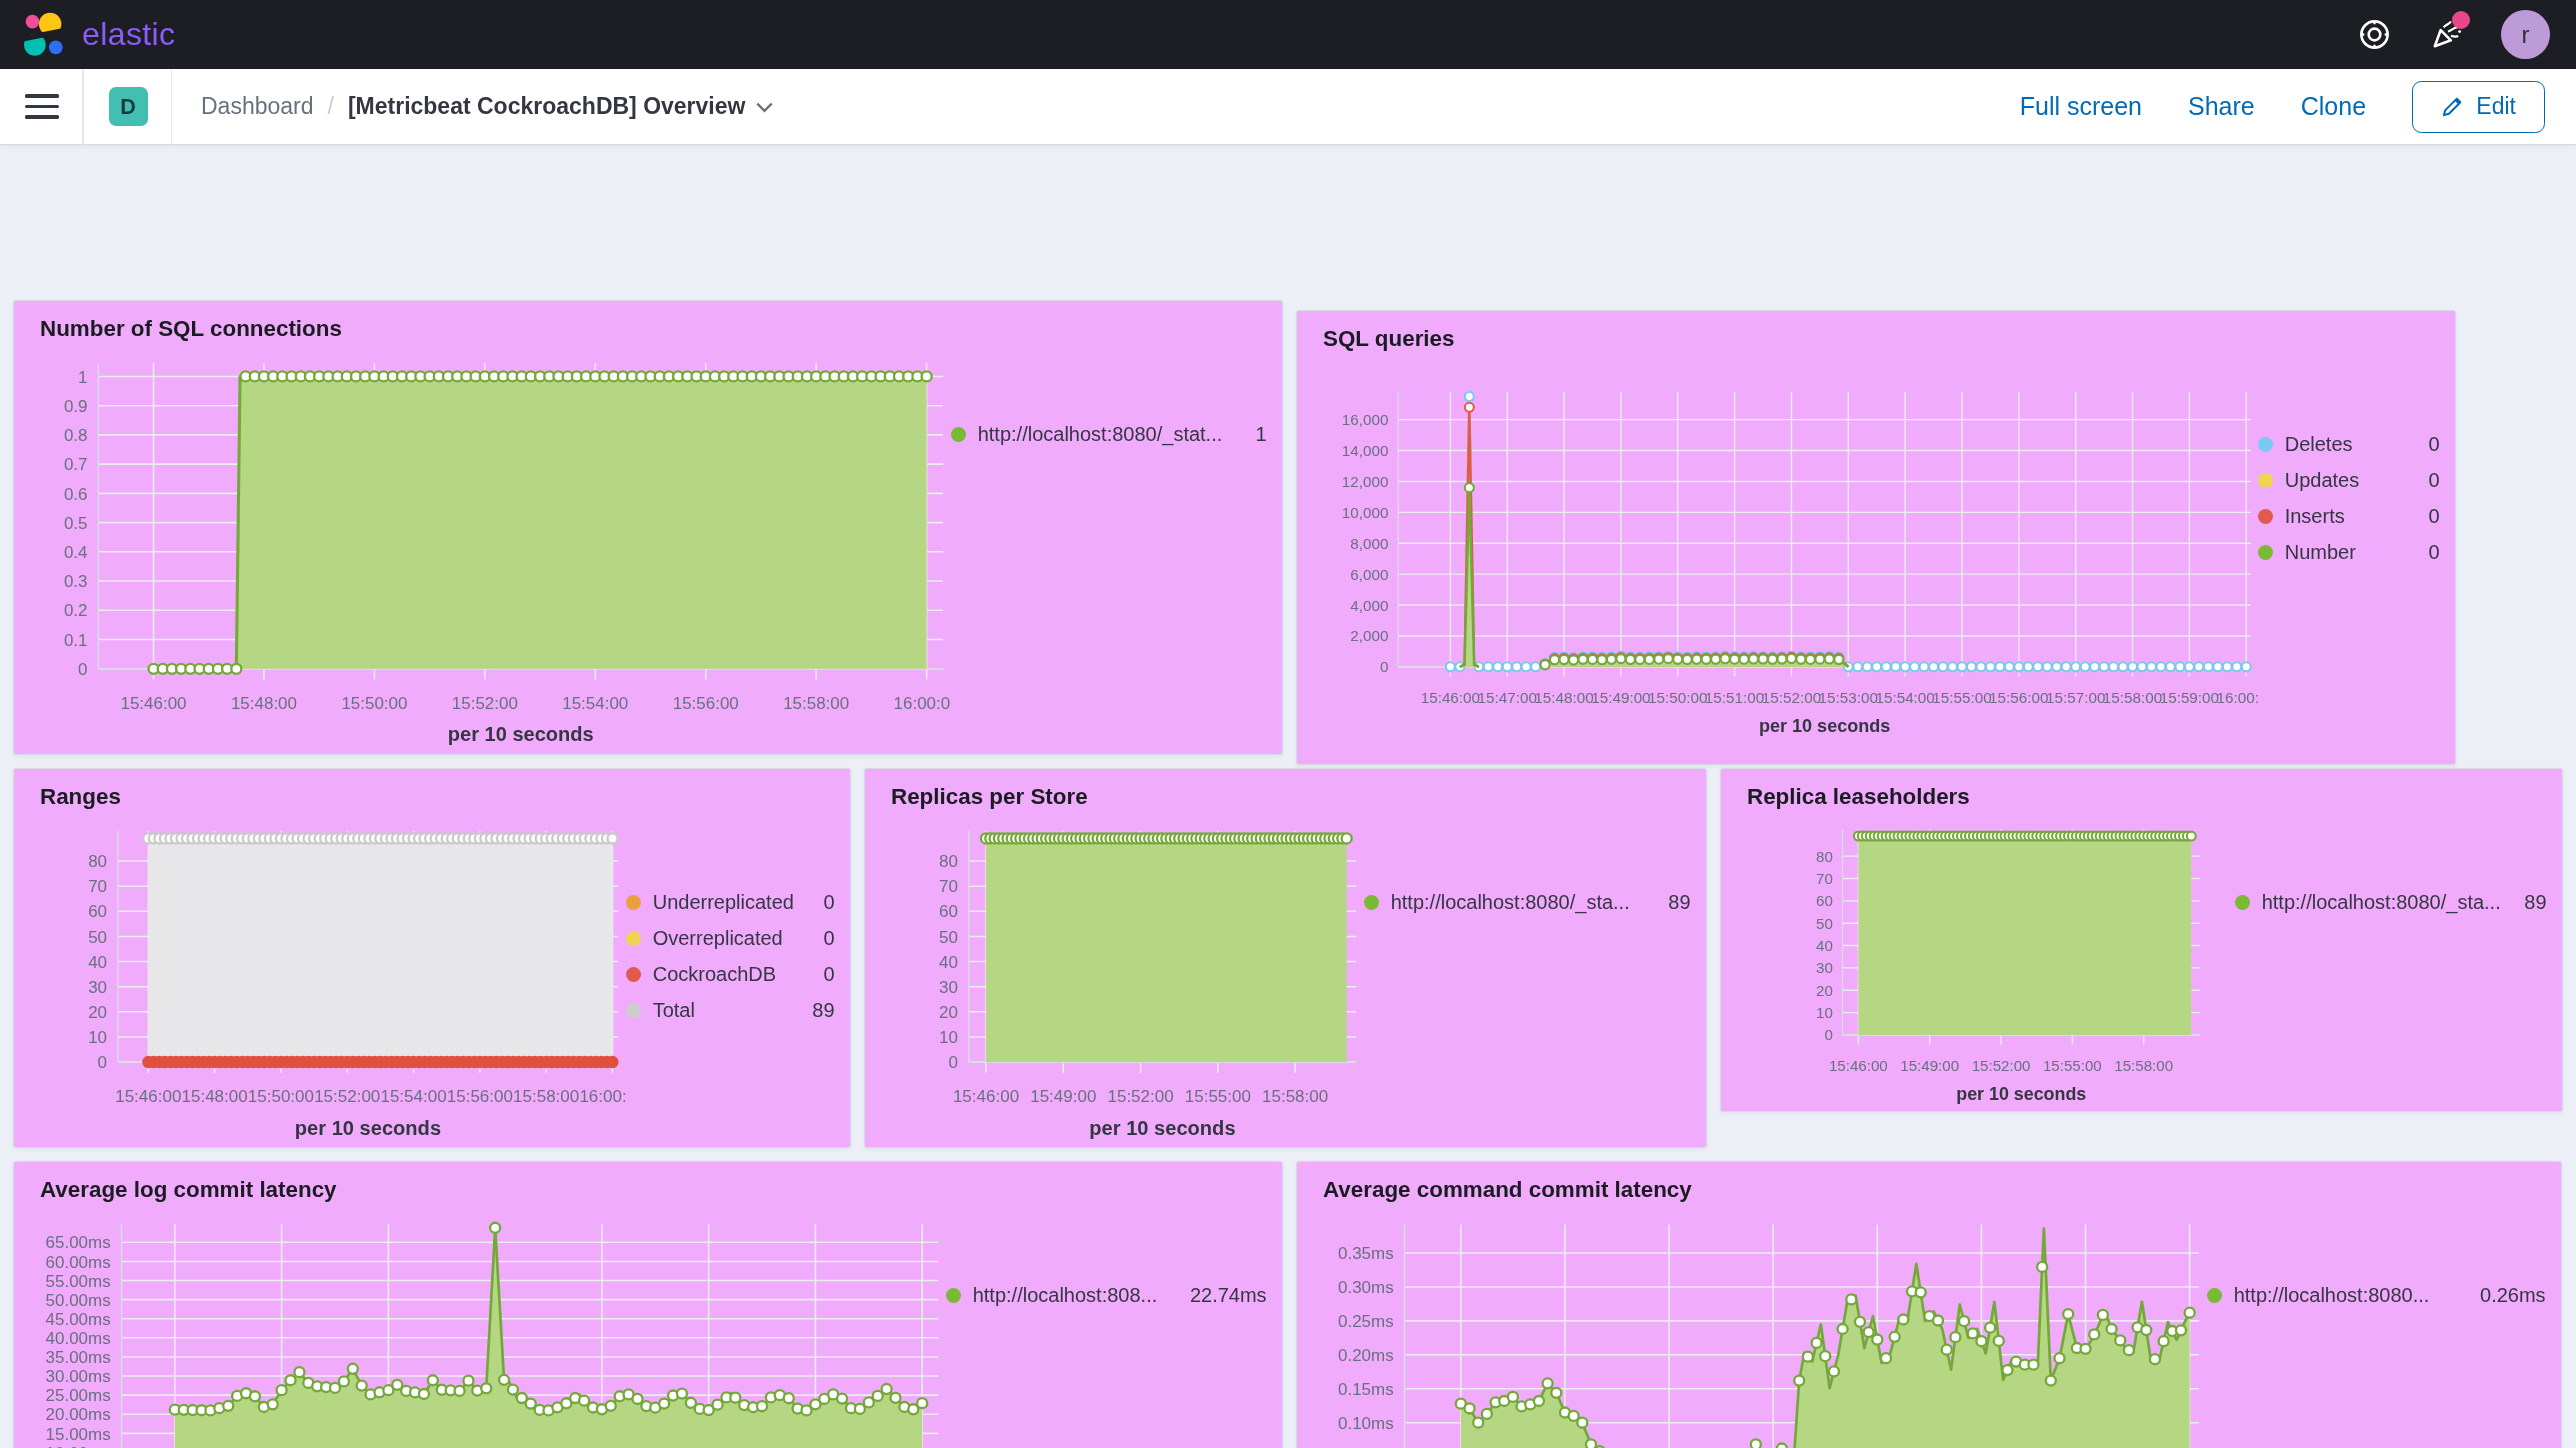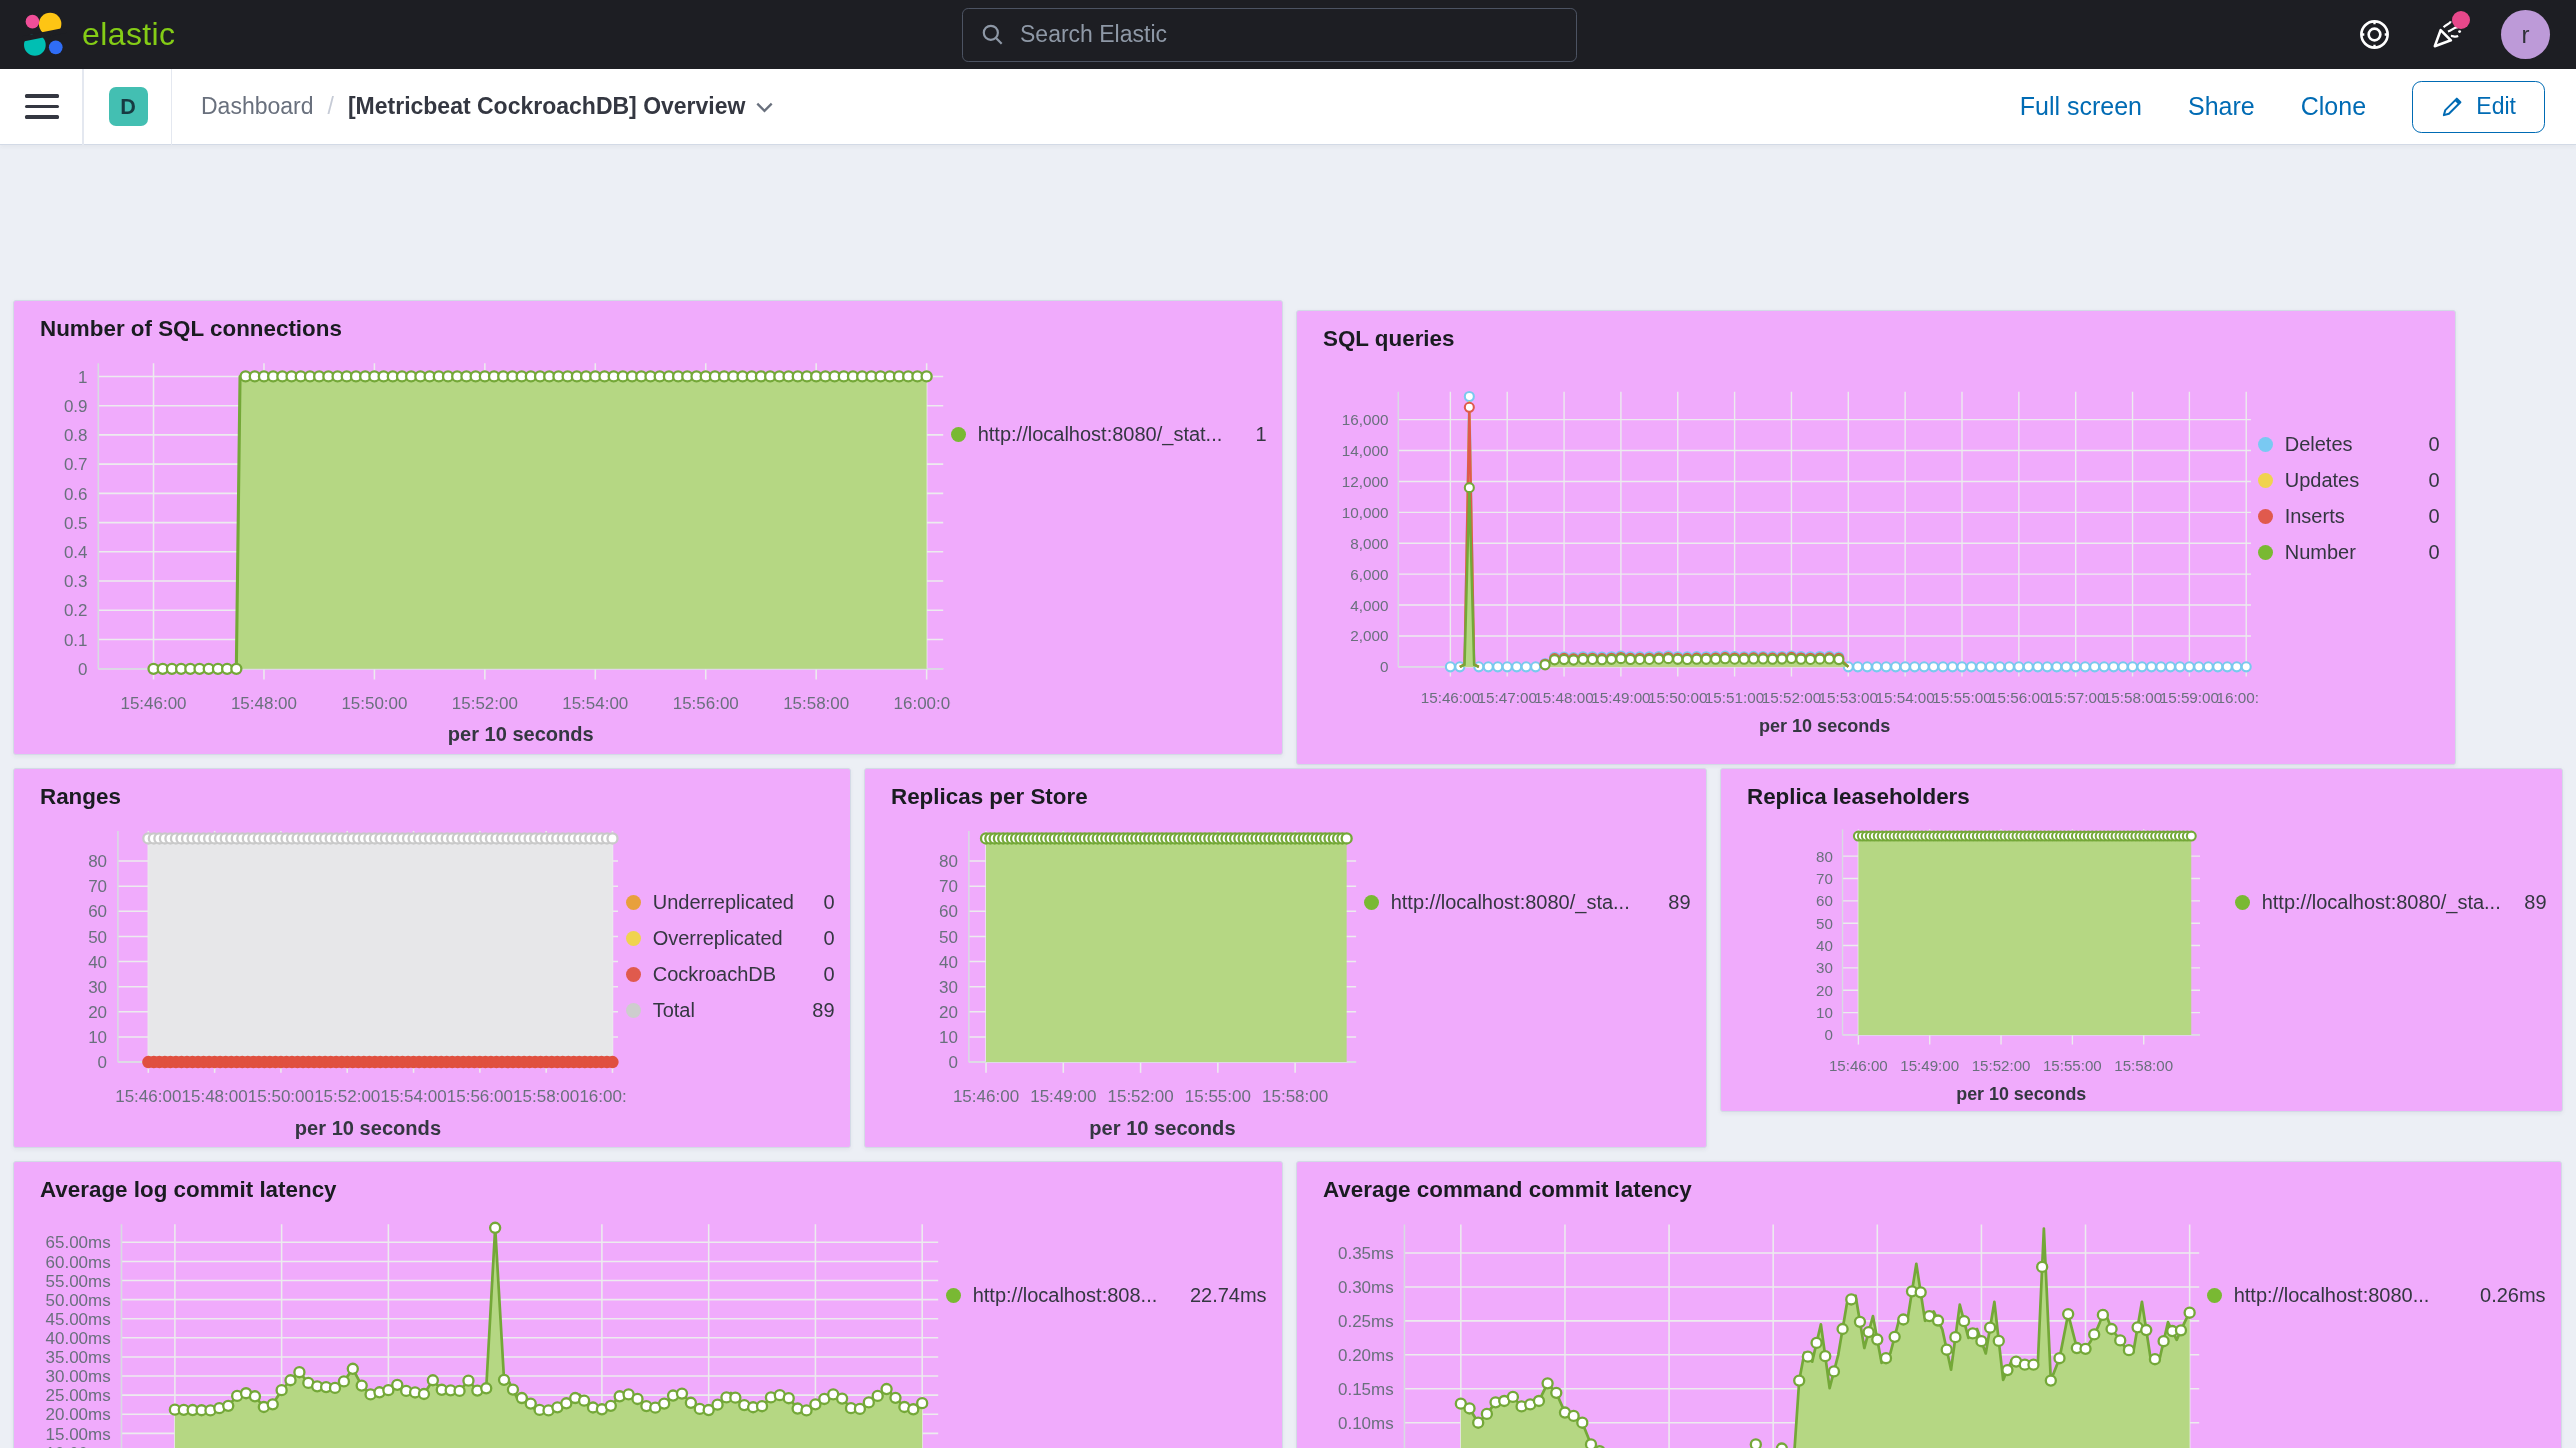--- a/index.html
+++ b/index.html
@@ -3,21 +3,21 @@
 <meta charset="utf-8">
 <style>
   * { margin:0; padding:0; box-sizing:border-box; }
   html,body { width:2576px; height:1448px; overflow:hidden; background:#ECEFF5;
     font-family:"Liberation Sans", sans-serif; }
 
   
   .topbar{position:absolute;left:0;top:0;width:2576px;height:69px;background:#1D1E23;
     display:flex;align-items:center;z-index:10;}
   .brand{display:flex;align-items:center;gap:15.4px;margin-left:21.6px;}
-  .brandname{color:#84cc16;font-size:32px;font-weight:500;letter-spacing:0.4px;}
+  .brandname{color:#8b5cf6;font-size:32px;font-weight:500;letter-spacing:0.4px;}
   .searchbox{position:absolute;left:962px;top:7.7px;width:615px;height:54px;background:#1D1E23;
     border:1.5px solid #4C5362;border-radius:6.2px;display:flex;align-items:center;padding:0 17px;
     color:#8E98A6;font-size:23px;gap:14px;}
   .topicons{position:absolute;right:26px;top:0;height:69px;display:flex;align-items:center;gap:37px;}
   .iconbtn{position:relative;width:35px;height:35px;display:flex;align-items:center;justify-content:center;}
   .badge-dot{position:absolute;right:-6.2px;top:-6.2px;width:18.5px;height:18.5px;border-radius:50%;background:#E8488B;}
   .avatar{width:49px;height:49px;border-radius:50%;background:#BD9AD8;color:#2F3138;font-size:24px;
     display:flex;align-items:center;justify-content:center;}
 
   
@@ -64,27 +64,20 @@
 <div class="topbar">
   <div class="brand">
     <svg width="45" height="45" viewBox="0 0 56 56">
       <circle cx="35" cy="15" r="14" fill="#FEC514"></circle>
       <circle cx="13" cy="12" r="8.5" fill="#F04E98"></circle>
       <circle cx="16" cy="41" r="13.5" fill="#00BFB3"></circle>
       <circle cx="42" cy="44" r="8.5" fill="#2F6DF6"></circle>
       <path d="M-2 34 L58 22" stroke="#1D1E23" stroke-width="7" fill="none"></path>
     </svg>
     <span class="brandname">elastic</span>
-  </div>
-  <div class="searchbox">
-    <svg width="26" height="26" viewBox="0 0 24 24">
-      <circle cx="10" cy="10" r="6.5" fill="none" stroke="#8E98A6" stroke-width="2"></circle>
-      <path d="M15 15 L20 20" stroke="#8E98A6" stroke-width="2"></path>
-    </svg>
-    <span>Search Elastic</span>
   </div>
   <div class="topicons">
     <div class="iconbtn">
       <svg width="35" height="35" viewBox="0 0 24 24">
         <circle cx="12" cy="12" r="9" fill="none" stroke="#fff" stroke-width="1.8"></circle>
         <circle cx="12" cy="12" r="4" fill="none" stroke="#fff" stroke-width="1.8"></circle>
         <path d="M12 3v2M12 19v2M3 12h2M19 12h2" stroke="#fff" stroke-width="1.6"></path>
       </svg>
     </div>
     <div class="iconbtn">

